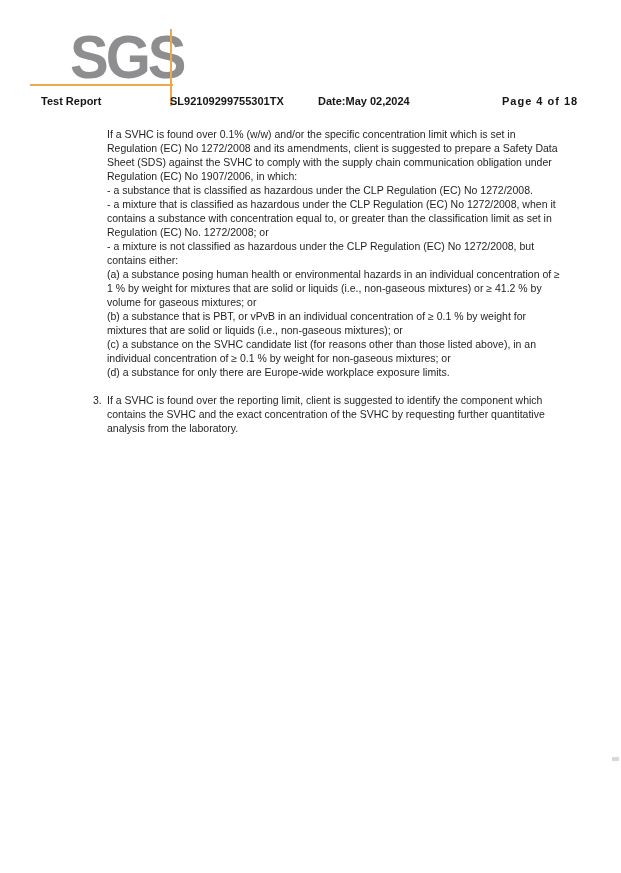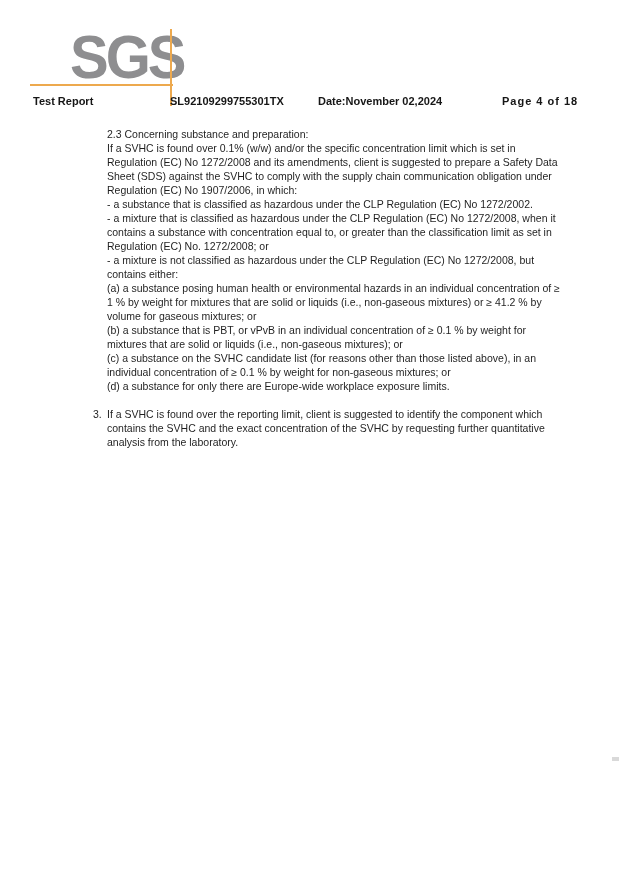--- a/index.html
+++ b/index.html
@@ -6,21 +6,21 @@
   .page{position:relative;width:621px;height:761px;background:#ffffff;overflow:hidden;
         font-family:"Liberation Sans",sans-serif;color:#1d1d1d;}
   .abs{position:absolute;}
 
   
   .logo{left:70px;top:28px;font-size:58px;font-weight:bold;letter-spacing:-3px;
         color:#8e8e90;line-height:1;transform:scaleY(1.04);}
   .crop-h{left:30px;top:84px;width:143px;height:2px;background:#eda94e;}
   .crop-v{left:170px;top:29px;width:2px;height:77px;background:#eda94e;}
   .hdr{top:95px;font-size:11px;font-weight:bold;color:#161616;white-space:nowrap;}
-  .hdr.t1{left:33px;}
+  .hdr.t1{left:41px;}
   .hdr.t2{left:170px;}
   .hdr.t3{left:318px;}
   .hdr.t4{left:502px;letter-spacing:1px;}
 
   
   .bodyblock{left:107px;top:127px;width:456px;font-size:10.5px;line-height:14px;color:#1f1f1f;}
   .bodyblock p{margin:0;}
   .item3{display:flex;margin-left:-14px;margin-top:14px;}
   .item3 .num{width:14px;flex:none;}
 
@@ -55,27 +55,26 @@
 </head>
 <body>
 
 <div class="page">
 
   <div class="abs logo">SGS</div>
   <div class="abs crop-h"></div>
   <div class="abs crop-v"></div>
   <div class="abs hdr t1">Test Report</div>
   <div class="abs hdr t2">SL92109299755301TX</div>
-  <div class="abs hdr t3">Date:November 02,2024</div>
+  <div class="abs hdr t3">Date:May 02,2024</div>
   <div class="abs hdr t4">Page 4 of 18</div>
 
   <div class="abs bodyblock">
-    <p>2.3 Concerning substance and preparation:</p>
     <p>If a SVHC is found over 0.1% (w/w) and/or the specific concentration limit which is set in Regulation (EC) No 1272/2008 and its amendments, client is suggested to prepare a Safety Data Sheet (SDS) against the SVHC to comply with the supply chain communication obligation under Regulation (EC) No 1907/2006, in which:</p>
-    <p>- a substance that is classified as hazardous under the CLP Regulation (EC) No 1272/2002.</p>
+    <p>- a substance that is classified as hazardous under the CLP Regulation (EC) No 1272/2008.</p>
     <p>- a mixture that is classified as hazardous under the CLP Regulation (EC) No 1272/2008, when it contains a substance with concentration equal to, or greater than the classification limit as set in Regulation (EC) No. 1272/2008; or</p>
     <p>- a mixture is not classified as hazardous under the CLP Regulation (EC) No 1272/2008, but contains either:</p>
     <p>(a) a substance posing human health or environmental hazards in an individual concentration of ≥ 1 % by weight for mixtures that are solid or liquids (i.e., non-gaseous mixtures) or ≥ 41.2 % by volume for gaseous mixtures; or</p>
     <p>(b) a substance that is PBT, or vPvB in an individual concentration of ≥ 0.1 % by weight for mixtures that are solid or liquids (i.e., non-gaseous mixtures); or</p>
     <p>(c) a substance on the SVHC candidate list (for reasons other than those listed above), in an individual concentration of ≥ 0.1 % by weight for non-gaseous mixtures; or</p>
     <p>(d) a substance for only there are Europe-wide workplace exposure limits.</p>
     <div class="item3">
       <span class="num">3.</span>
       <span>If a SVHC is found over the reporting limit, client is suggested to identify the component which contains the SVHC and the exact concentration of the SVHC by requesting further quantitative analysis from the laboratory.</span>
     </div>

